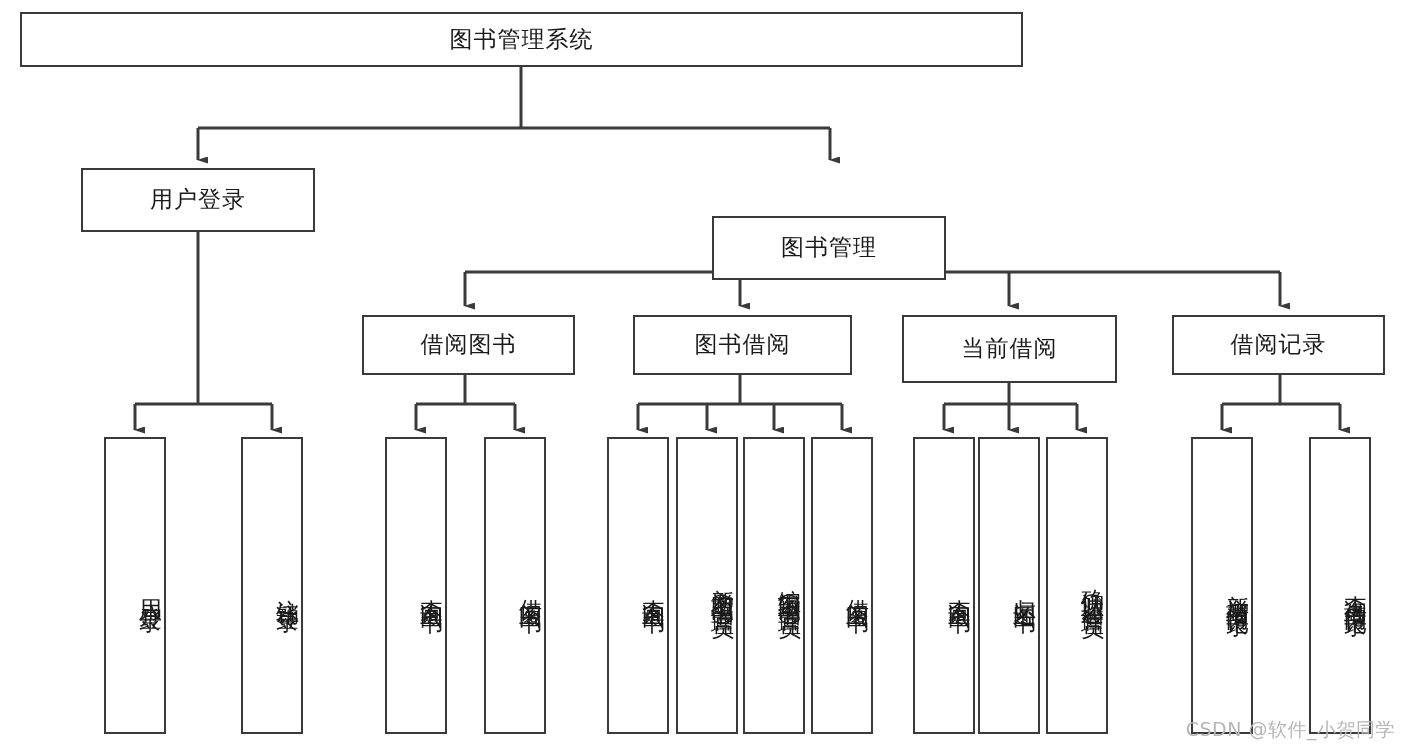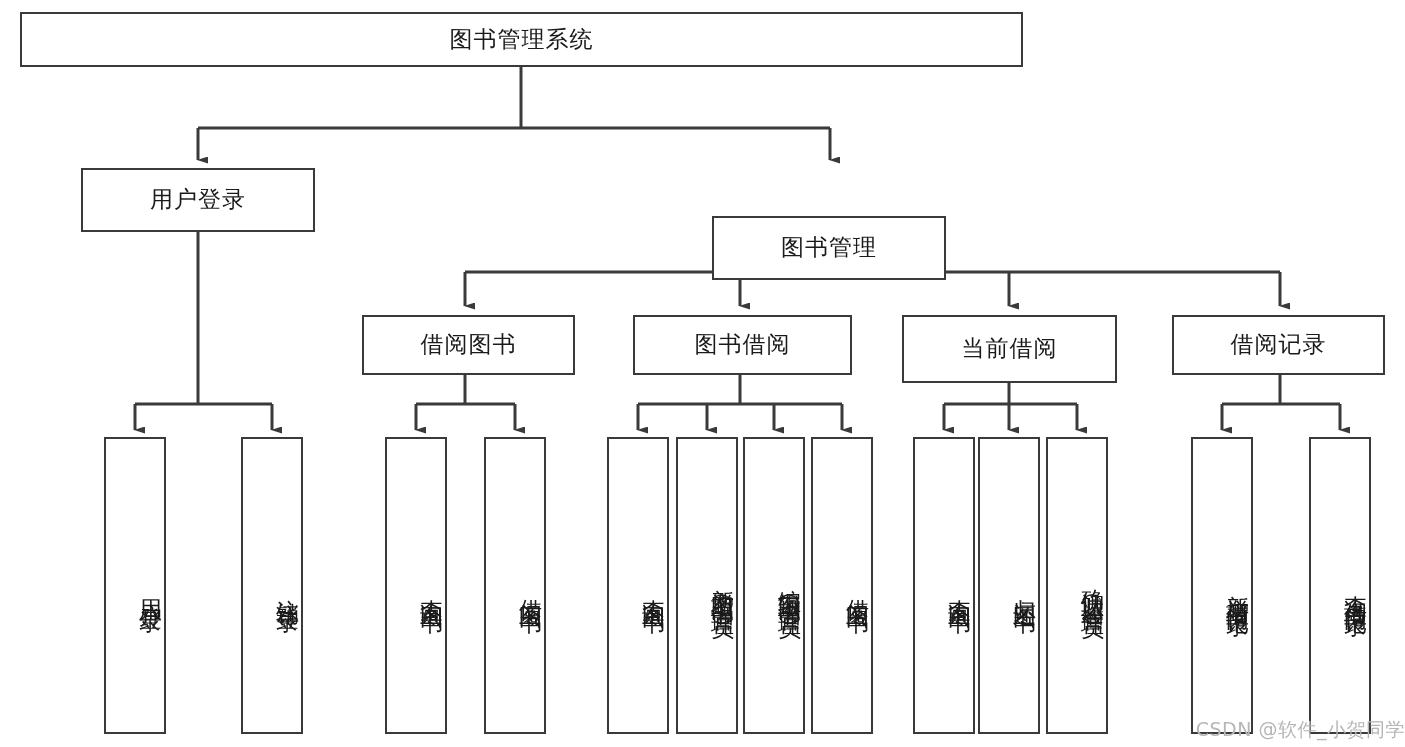--- a/index.html
+++ b/index.html
@@ -50,21 +50,21 @@
     align-items: flex-start;
     justify-content: center;
   }
   .node.vert > .vtext {
     writing-mode: vertical-rl;
     text-orientation: upright;
     display: block;
   }
   #watermark {
     position: absolute;
-    right: 0;
+    right: 10px;
     bottom: 4px;
     font-size: 19px;
     color: #b6b6b6;
     letter-spacing: 0.5px;
     white-space: nowrap;
     font-family: "DejaVu Sans", "Liberation Sans", sans-serif;
   }
 </style>
 </head>
 <body>

